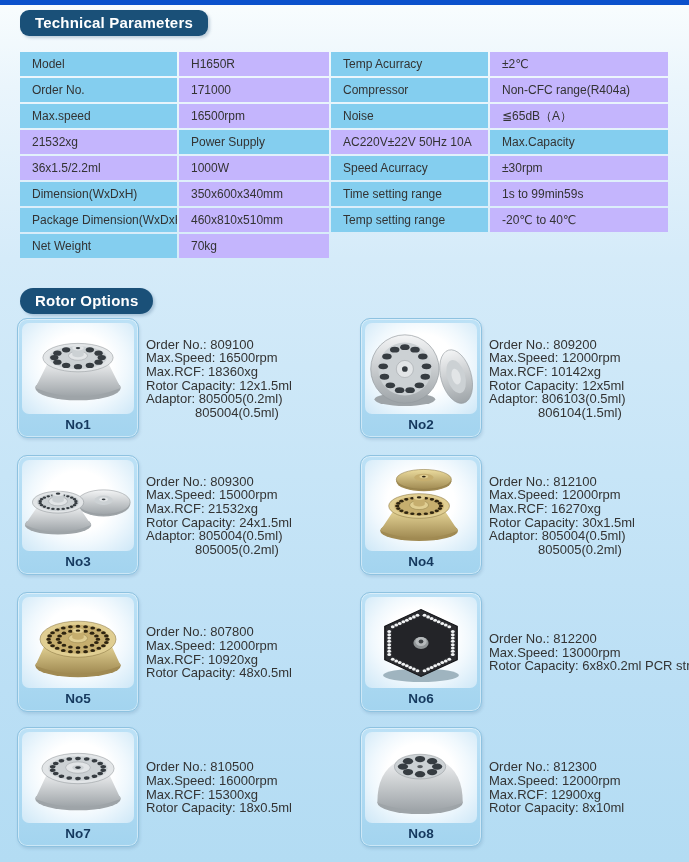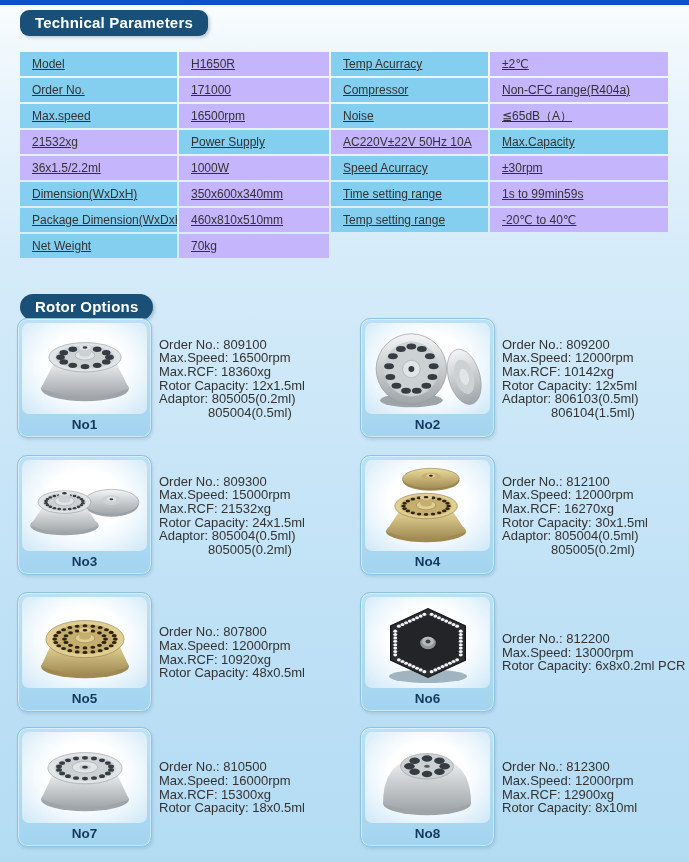--- a/index.html
+++ b/index.html
@@ -8,34 +8,34 @@
     font-family:"Liberation Sans","DejaVu Sans",sans-serif;
     background:linear-gradient(180deg,#f9fdfe 0%,#eaf5fc 10%,#d5ebf9 30%,#c7e5f7 55%,#bbdff5 80%,#b3dcf3 100%);
   }
   .top-strip{position:absolute;top:0;left:0;width:689px;height:5px;background:#0b51cc;}
   .badge{
     position:absolute;background:#1a5078;color:#ffffff;font-weight:bold;
     font-size:15px;padding:4px 15px 5px 15px;letter-spacing:.2px;
     box-shadow:2px 2px 3px rgba(40,80,120,.25);white-space:nowrap;
   }
   #tech-badge{left:20px;top:10px;border-radius:9px;}
-  #rotor-badge{left:20px;top:294px;border-radius:13px;}
+  #rotor-badge{left:20px;top:288px;border-radius:13px;}
   .spec-table{
     position:absolute;left:20px;top:52px;width:648px;
     display:grid;grid-template-columns:157px 150px 157px 178px;gap:2px;
   }
   .spec-cell{
     height:24px;line-height:24px;padding-left:12px;font-size:12px;color:#333;
-    white-space:nowrap;overflow:hidden;text-decoration:underline;
+    white-space:nowrap;overflow:hidden;
   }
   .lbl{background:#84ceef;}
   .val{background:#c4b5fd;}
   .rotor-cell{position:absolute;width:326px;height:121px;display:flex;gap:7px;}
   .rotor-card{
-    width:135px;height:120px;box-sizing:border-box;flex:none;
+    width:122px;height:120px;box-sizing:border-box;flex:none;
     border-radius:10px;border:1px solid #8ec2e0;
     background:linear-gradient(180deg,#bce1f6,#a3d4ef);
     box-shadow:inset 0 0 0 1px rgba(255,255,255,.45), 1px 2px 3px rgba(70,110,150,.18);
     display:flex;flex-direction:column;
   }
   .rotor-photo{
     flex:1;margin:4px 4px 0 4px;border-radius:7px;
     background:radial-gradient(ellipse at 50% 45%,#ffffff 42%,#f0f8fd 62%,#cde7f7 100%);
     display:flex;align-items:center;justify-content:center;overflow:hidden;
   }

